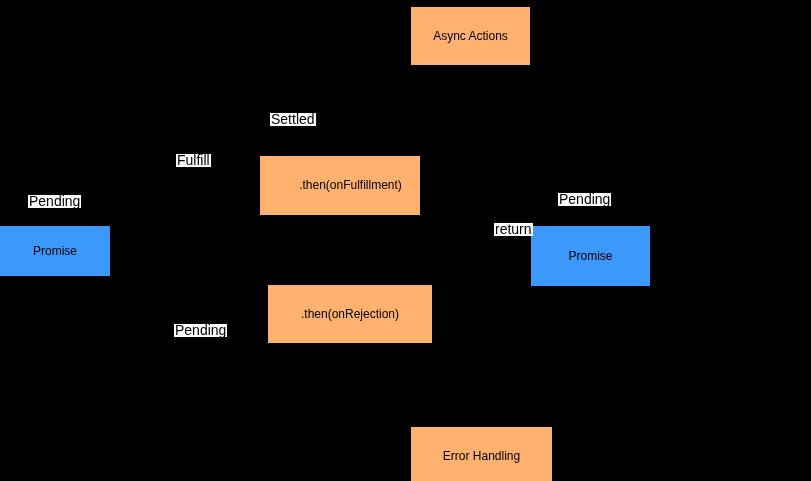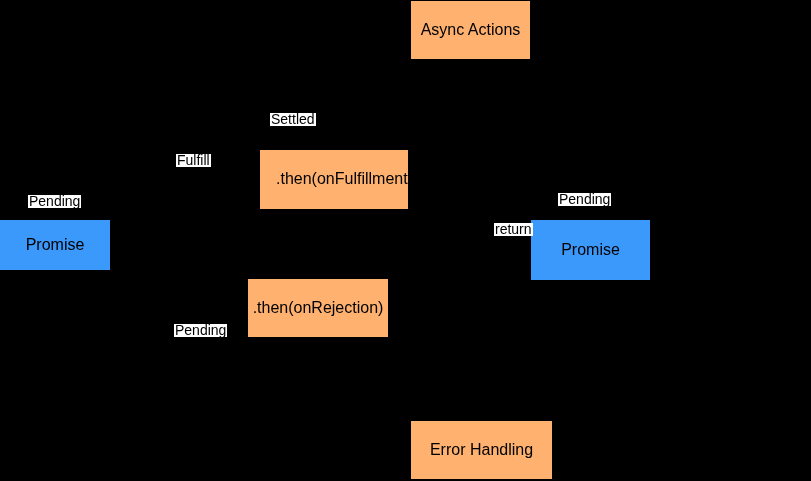--- a/index.html
+++ b/index.html
@@ -21,30 +21,31 @@
     width: 811px; height: 481px;
     background: var(--background);
   }
   .node {
     position: absolute;
     display: flex;
     flex-direction: column;
     align-items: center;
     justify-content: center;
     text-align: center;
-    font-size: 16px;
+    font-size: 12px;
     line-height: 1.4;
     color: var(--text-color);
+    margin-top: 6px;
   }
   .node.process { background: var(--process-fill); }
   .node.state   { background: var(--state-fill); font-weight: normal; }
 
   #node-async-actions      { left: 411px; top: 1px;   width: 119px; height: 58px; }
-  #node-then-onfulfillment { left: 260px; top: 150px; width: 148px; height: 59px; padding-left: 21px; }
-  #node-then-onrejection   { left: 248px; top: 279px; width: 140px; height: 58px; }
+  #node-then-onfulfillment { left: 260px; top: 150px; width: 160px; height: 59px; padding-left: 21px; }
+  #node-then-onrejection   { left: 268px; top: 279px; width: 164px; height: 58px; }
   #node-promise-left       { left: 0px;   top: 220px; width: 110px; height: 50px; }
   #node-promise-right      { left: 531px; top: 220px; width: 119px; height: 60px; }
   #node-then-catch         { left: 691px; top: 220px; width: 117px; height: 59px; }
   #node-error-handling     { left: 411px; top: 421px; width: 141px; height: 58px; }
 
   .edge-label {
     position: absolute;
     display: inline-block;
     background: var(--label-bg);
     color: var(--text-color);

